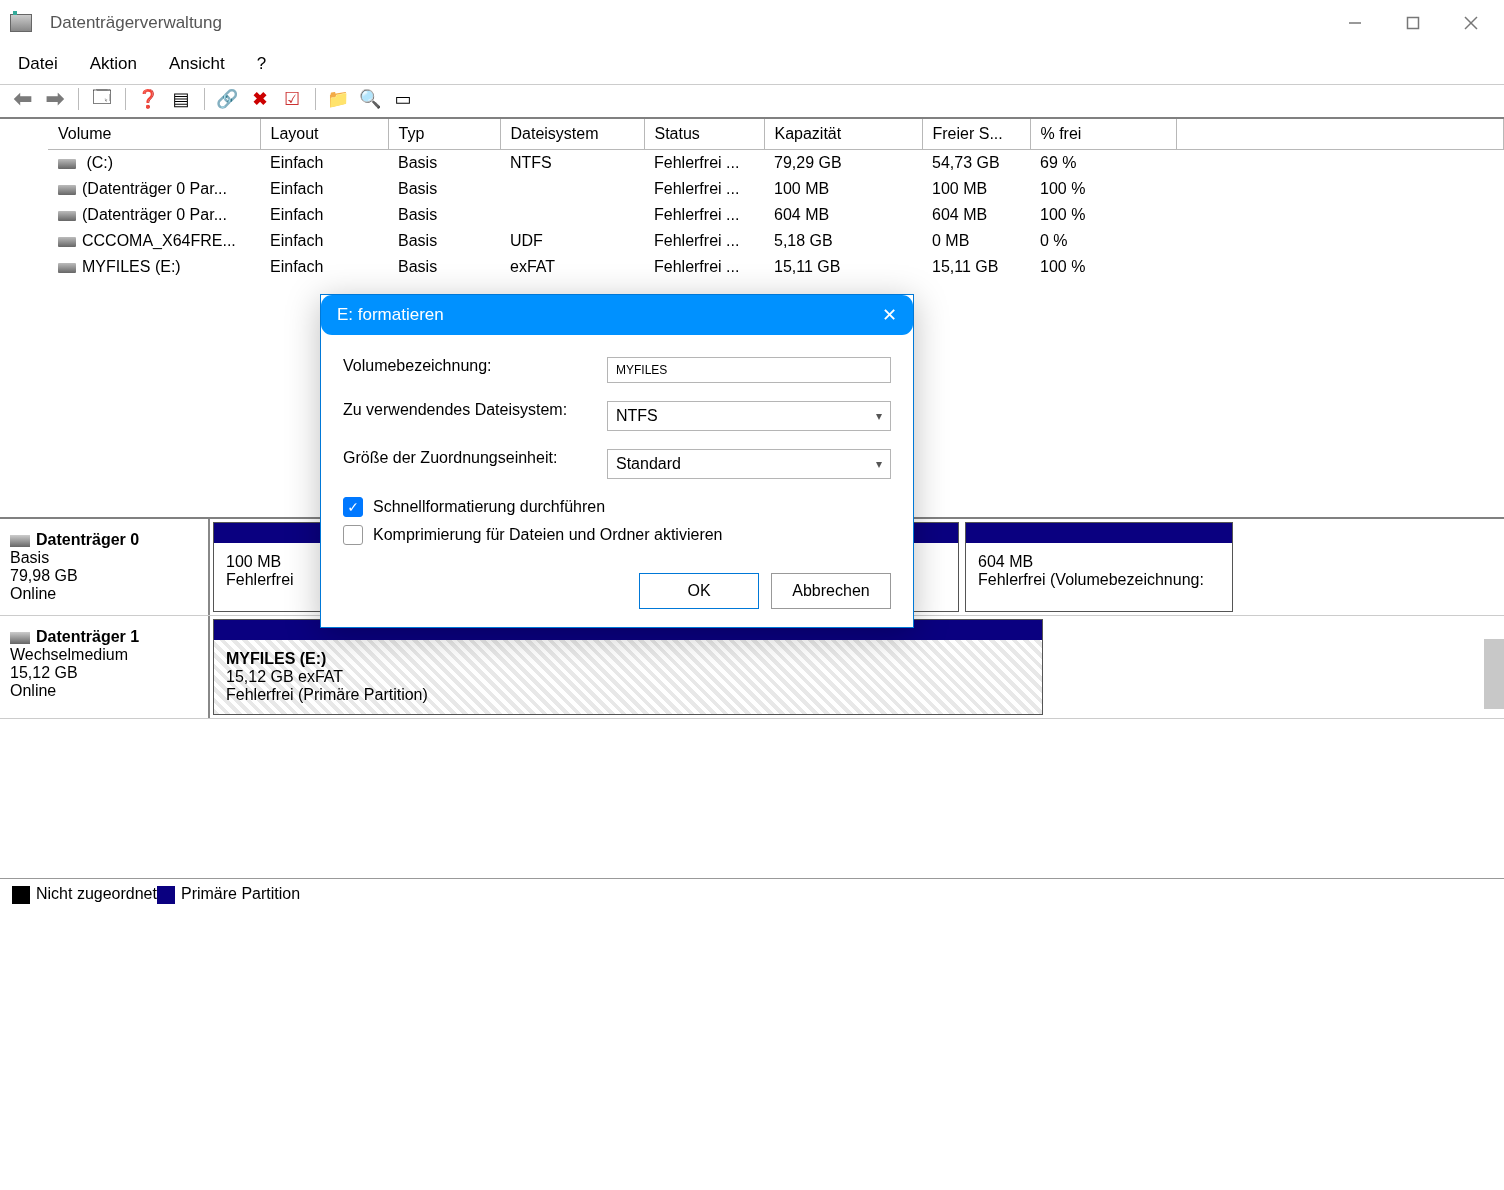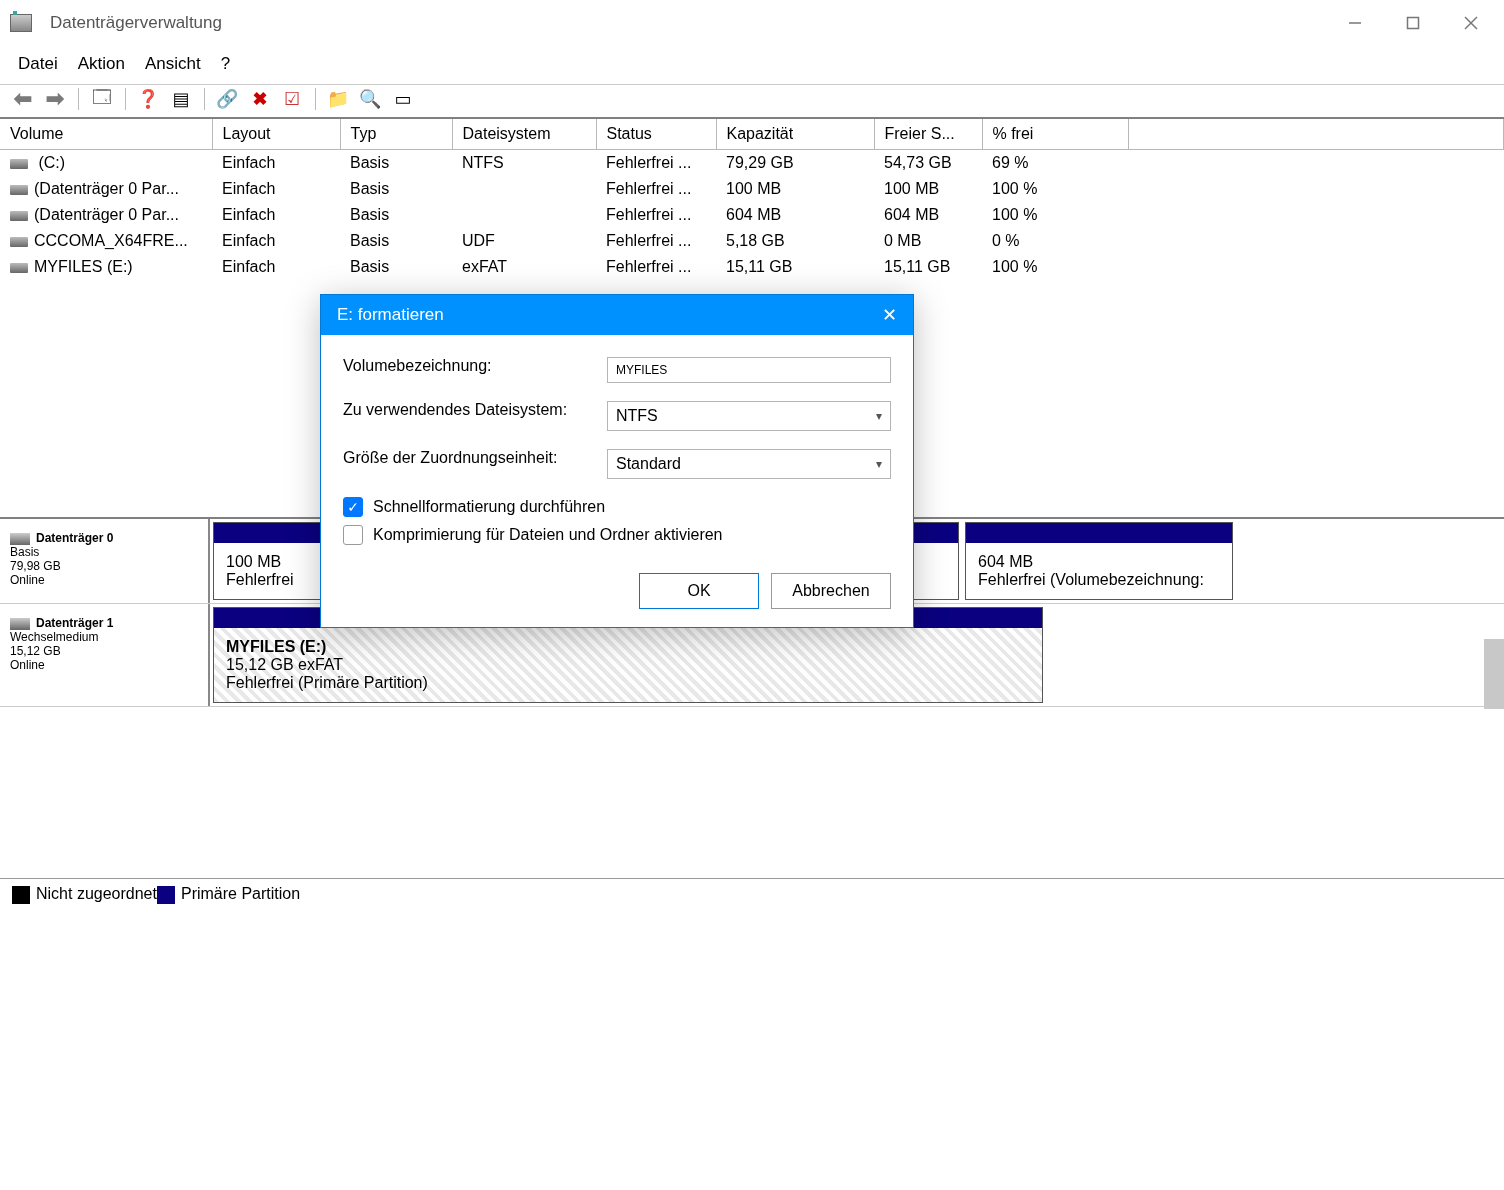--- a/index.html
+++ b/index.html
@@ -17,35 +17,35 @@
   display: flex; align-items: center; justify-content: space-between;
   height: 46px; padding: 0 4px 0 10px; background: #fff;
 }
 .titlebar-left { display: flex; align-items: center; gap: 18px; }
 .app-icon { width: 22px; height: 18px; background: linear-gradient(#ccc,#888); border: 1px solid #666; position: relative; }
 .app-icon::after { content:''; position:absolute; top:-4px; left:2px; width:4px; height:4px; background:#3a9; }
 .title-text { font-size: 17px; color: #555; }
 .window-controls { display: flex; }
 .window-controls .ctrl { width: 58px; height: 40px; display:flex; align-items:center; justify-content:center; color:#666; font-size:13px; }
 .window-controls .ctrl svg { stroke:#777; }
-.menubar { display:flex; gap:20px; padding: 8px 18px 10px; font-size: 17px; }
+.menubar { display:flex; gap:32px; padding: 8px 18px 10px; font-size: 17px; }
 .menubar span { cursor:default; }
 .toolbar { display:flex; align-items:center; gap:6px; padding: 2px 10px 6px; border-top:1px solid #ccc; border-bottom:2px solid #808080; }
 .tb-icon { width:26px; height:24px; display:flex; align-items:center; justify-content:center; font-size:18px; }
 .tb-sep { width:1px; height:22px; background:#bbb; margin:0 4px; }
 .arrow-left,.arrow-right { font-size:22px; color:#7a7a7a; font-weight:bold; }
 .volume-table { width:100%; border-collapse:collapse; }
 .volume-table th { text-align:left; font-weight:normal; padding:6px 10px; border-right:1px solid #b8b8b8; border-bottom:1px solid #b8b8b8; background:#fff; font-size:16px; }
 .volume-table td { padding:4px 10px; font-size:16px; white-space:nowrap; overflow:hidden; }
 .disk-icon { display:inline-block; width:18px; height:10px; background:linear-gradient(#bbb,#666); border-radius:1px; margin-right:6px; vertical-align:middle; }
-.table-area { height: 400px; border-bottom:2px solid #808080; overflow:hidden; }
+.table-area { height: 400px; border-bottom:2px solid #808080; overflow:hidden;padding-left:48px; }
 
 .graphical { height: 360px; overflow-y:auto; position:relative; border-bottom:1px solid #999; }
 .disk-row { display:flex; border-bottom:1px solid #ccc; }
-.disk-info { width:210px; padding:12px 10px; border-right:2px solid #888; font-size:12px; }
+.disk-info { width:210px; padding:12px 10px; border-right:2px solid #888; font-size:16px; }
 .disk-info .disk-title { font-weight:bold; }
 .disk-info .di-icon { display:inline-block; width:20px; height:12px; background:linear-gradient(#ccc,#666); margin-right:6px; vertical-align:middle; }
 .disk-parts { flex:1; display:flex; gap:6px; padding:3px; }
 .partition { border:1px solid #555; display:flex; flex-direction:column; }
 .part-header { height:20px; background:#0a0080; }
 .part-body { padding:10px 12px; font-size:16px; flex:1; }
 .part-body .pb-title { font-weight:bold; }
 .partition.hatched .part-body {
   background-image: repeating-linear-gradient(45deg,#e8e8e8 0 4px,#fff 4px 8px);
 }
@@ -54,21 +54,21 @@
 .legend { padding:6px 12px; display:flex; align-items:center; font-size:16px; }
 .legend .sw { width:18px; height:18px; display:inline-block; margin-right:6px; vertical-align:middle; }
 .sw-black { background:#000; }
 .sw-blue { background:#0a0080; }
 
 
 .modal {
   position:absolute; left:320px; top:294px; width:594px;
   background:#fff; border:1px solid #0078d7; box-shadow:0 6px 32px rgba(0,0,0,.25);
 }
-.modal-title { background:#0091ff; color:#fff; padding:9px 16px; font-size:17px; display:flex; justify-content:space-between; align-items:center; }
+.modal-title { background:#0091ff; color:#fff; padding:9px 16px; font-size:17px; display:flex; justify-content:space-between; align-items:center;border-radius:11px; }
 .modal-close { font-size:18px; }
 .modal-body { padding:22px 22px 18px; font-size:16px; }
 .form-row { display:flex; align-items:flex-start; margin-bottom:18px; }
 .form-row label { width:264px; }
 .form-row input[type=text] { flex:1; padding:5px 8px; border:1px solid #b5b5b5; font-size:12px; font-family:inherit; }
 .form-row .select { flex:1; padding:5px 8px; border:1px solid #b5b5b5; display:flex; justify-content:space-between; align-items:center; }
 .chev { color:#555; font-size:12px; }
 .chk-row { display:flex; align-items:center; gap:10px; margin-top:8px; margin-bottom:6px; }
 .chkbox { width:20px; height:20px; border:1px solid #999; border-radius:3px; display:flex; align-items:center; justify-content:center; font-size:14px; }
 .chkbox.checked { background:#0078ff; border-color:#0078ff; color:#fff; }

